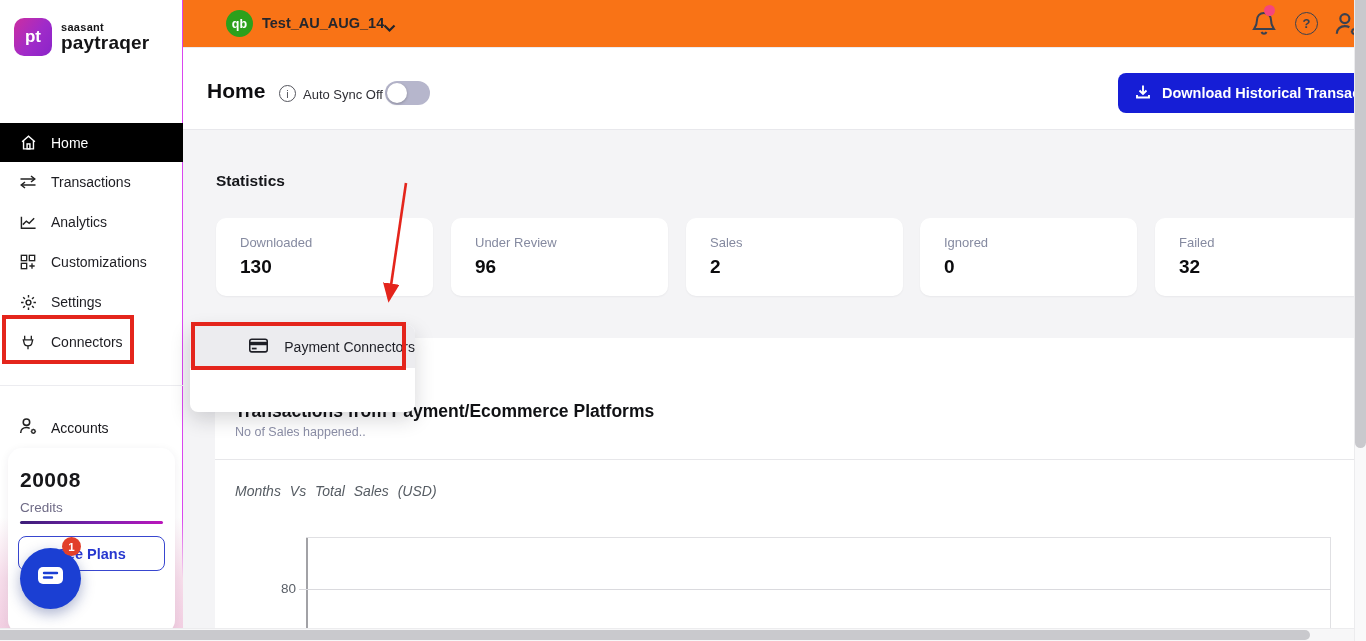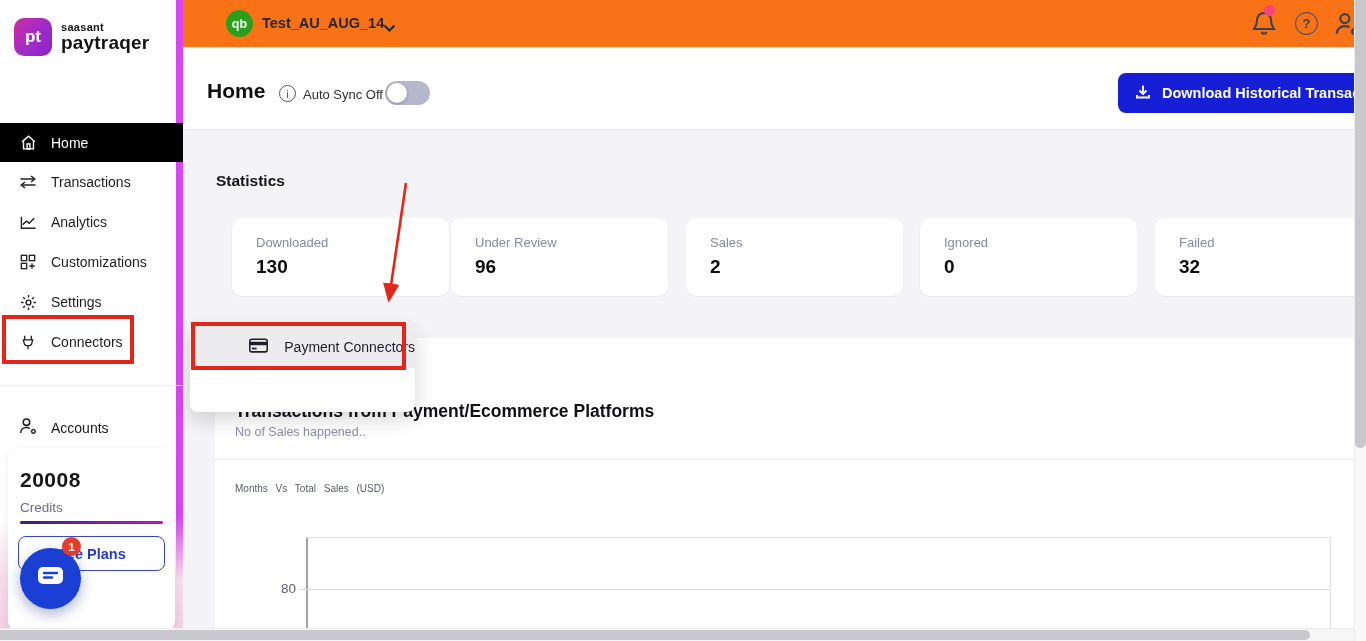--- a/index.html
+++ b/index.html
@@ -1,20 +1,20 @@
 <!DOCTYPE html>
 <html><head>
 <meta charset="utf-8">
 <style>
   * { margin:0; padding:0; box-sizing:border-box; }
   html,body { width:1366px; height:641px; overflow:hidden; font-family:"Liberation Sans", sans-serif; background:#f4f4f6; position:relative; }
   .abs { position:absolute; }
 
   
-  #sidebar { left:0; top:0; width:183px; height:641px; background:#ffffff; border-right:7px solid #d946ef; z-index:10; }
+  #sidebar { left:0; top:0; width:183px; height:641px; background:#ffffff; border-right:1px solid #d946ef; z-index:10; }
   #logo { left:14px; top:18px; display:flex; align-items:center; gap:9px; }
   #logo-badge { width:38px; height:38px; border-radius:10px; background:linear-gradient(125deg,#c42da8 10%,#a02bc9 55%,#8a24c9 100%); color:#fff; font-weight:bold; font-size:17px; display:flex; align-items:center; justify-content:center; }
   #logo-line1 { font-size:11px; font-weight:700; color:#141416; letter-spacing:.3px; }
   #logo-line2 { font-size:19px; font-weight:700; color:#141416; margin-top:-1px; letter-spacing:.2px; }
   .nav-item { left:0; width:183px; height:40px; display:flex; align-items:center; padding-left:18px; gap:13px; font-size:14px; color:#1d1d22; cursor:pointer; }
   .nav-item.active { background:#000; color:#fff; height:39px; }
   .nav-ico { width:20px; height:20px; display:flex; align-items:center; justify-content:center; flex:0 0 20px; }
   #red-box-connectors { left:2px; top:315px; width:132px; height:49px; border:4px solid #e4251c; z-index:55; pointer-events:none; }
   #side-divider { left:0; top:385px; width:183px; height:1px; background:#ececf0; }
   #accounts-row { left:18px; top:416px; display:flex; align-items:flex-end; gap:13px; font-size:14px; color:#17171c; }
@@ -50,21 +50,21 @@
   #stats-title { left:216px; top:172px; font-size:15.5px; font-weight:700; color:#15161a; z-index:2; }
   .stat-card { top:218px; width:217px; height:78px; background:#fff; border-radius:10px; box-shadow:0 1px 2px rgba(16,24,40,.05); z-index:2; }
   .stat-label { position:absolute; left:24px; top:17px; font-size:13px; color:#858aa0; }
   .stat-value { position:absolute; left:24px; top:38px; font-size:19px; font-weight:700; color:#0c0c0e; }
 
   
   #sales-panel { left:215px; top:338px; width:1139px; height:303px; background:#fff; z-index:1; }
   #sales-title { left:235px; top:401px; font-size:17.5px; font-weight:700; color:#101114; z-index:2; }
   #sales-subtitle { left:235px; top:425px; font-size:12.5px; color:#8b8ea6; z-index:2; }
   #sales-divider { left:215px; top:459px; width:1139px; height:1px; background:#e7e7ea; z-index:2; }
-  #axis-caption { left:235px; top:483px; font-size:10px; color:#565c63; word-spacing:5px; z-index:2; }
+  #axis-caption { left:235px; top:483px; font-size:14px; color:#565c63; word-spacing:5px; z-index:2;font-style:italic; }
   #yaxis-line { left:306px; top:537px; width:2px; height:92px; background:#a2a2a6; z-index:2; }
   #plot-top { left:306px; top:537px; width:1025px; height:1px; background:#e0e0e3; z-index:2; }
   #plot-right { left:1330px; top:537px; width:1px; height:92px; background:#e0e0e3; z-index:2; }
   #gridline-80 { left:299px; top:589px; width:1032px; height:1px; background:#dadade; z-index:2; }
   #tick-80 { left:270px; top:581px; width:26px; text-align:right; font-size:13.5px; color:#5b6068; z-index:2; }
 
   
   #connector-menu { left:190px; top:325px; width:225px; height:87px; background:#fff; border-radius:8px; box-shadow:0 7px 20px rgba(25,25,40,.18); z-index:50; overflow:hidden; }
   .menu-item { height:44px; display:flex; align-items:center; padding-left:24px; gap:16px; font-size:14px; color:#1e1f26; cursor:pointer; }
   .menu-item.hovered { background:#ececef; height:43px;justify-content:flex-end; }
@@ -241,21 +241,21 @@
           <path d="M4.5 6.5 L8 10 L11.5 6.5"></path>
           <path d="M2 11 V13.5 H14 V11"></path>
         </svg>
     </span>
     <span>Download Historical Transactions</span>
   </div>
 </div>
 
 <div id="stats-title" class="abs">Statistics</div>
 
-<div class="stat-card abs" style="left:232px;">
+<div class="stat-card abs" style="left:216px;">
   <div class="stat-label">Downloaded</div>
   <div class="stat-value">130</div>
 </div>
 <div class="stat-card abs" style="left:451px;">
   <div class="stat-label">Under Review</div>
   <div class="stat-value">96</div>
 </div>
 <div class="stat-card abs" style="left:686px;">
   <div class="stat-label">Sales</div>
   <div class="stat-value">2</div>

